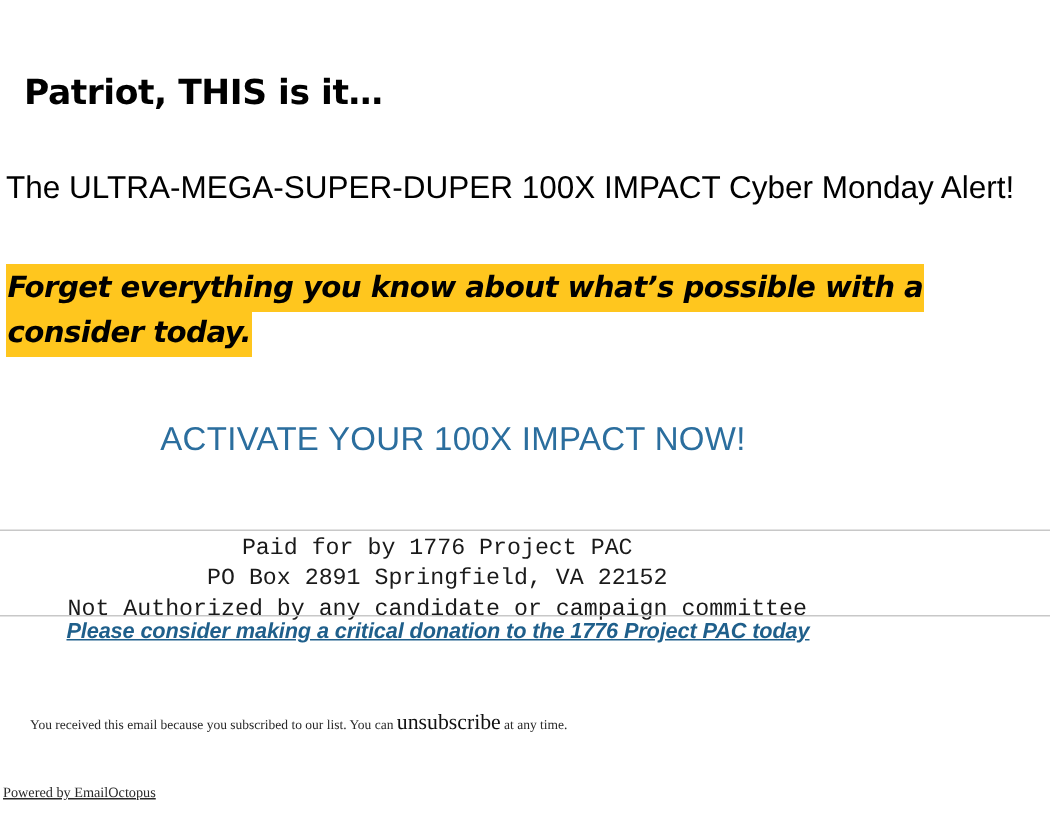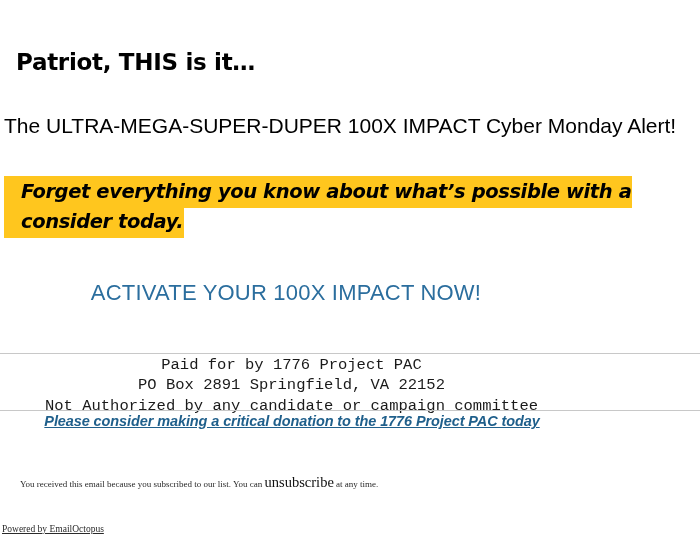--- a/index.html
+++ b/index.html
@@ -70,31 +70,31 @@
     line-height: 1.0;
     letter-spacing: -0.4px;
     color: #000000;
   }
   .highlight-line {
     display: block;
     margin-bottom: 10px;
   }
   .highlight-line .hl {
     background-color: #FFC61E;
-    padding: 4px 1px 5px 17px;
+    padding: 4px 1px 5px 1px;
     display: inline;
     box-decoration-break: clone;
     -webkit-box-decoration-break: clone;
   }
 
   
   .cta-wrap {
     position: absolute;
     top: 280px;
-    left: 0;
+    left: 16px;
     width: 572px;
     text-align: center;
   }
   .cta-link {
     font-family: "Liberation Sans", sans-serif;
     font-size: 22px;
     font-weight: normal;
     color: #2B6E9E;
     text-decoration: none;
     letter-spacing: 0.2px;

